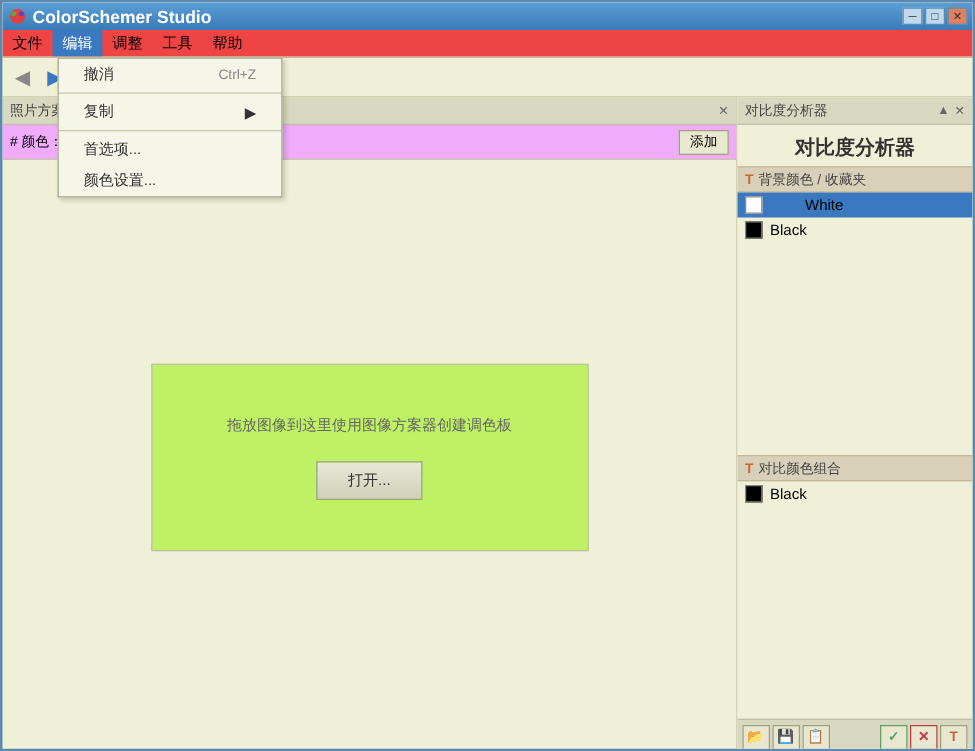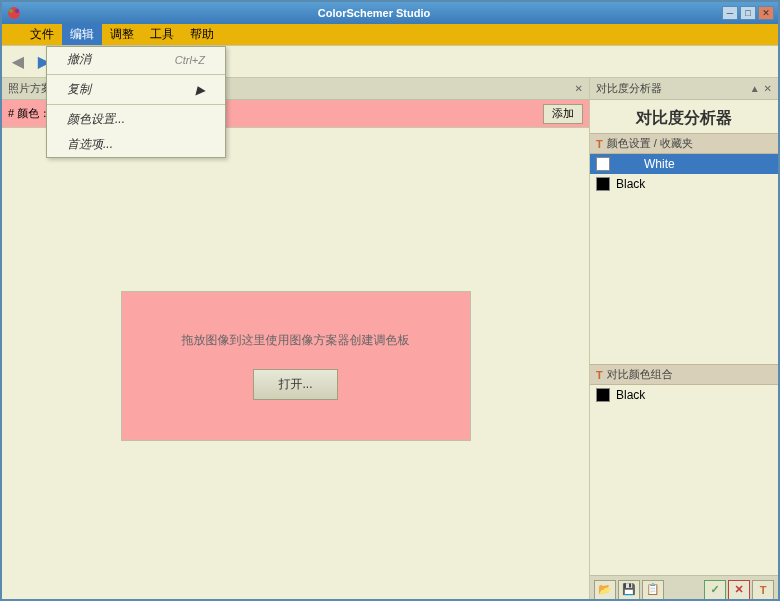--- a/index.html
+++ b/index.html
@@ -28,22 +28,21 @@
       width: 16px;
       height: 16px;
       margin-right: 4px;
       display: flex;
       align-items: center;
       justify-content: center;
     }
     .title-bar-text {
       flex: 1;
       font-weight: bold;
-      font-size: 11px;
-      text-align: center;
+      font-size: 14px;
     }
     .title-bar-buttons {
       display: flex;
       gap: 2px;
     }
     .title-btn {
       width: 16px;
       height: 14px;
       background: #c0d8ec;
       border: 1px solid #5a8ab0;
@@ -51,27 +50,26 @@
       align-items: center;
       justify-content: center;
       font-size: 9px;
       cursor: pointer;
       color: #333;
     }
     .title-btn.close { background: #e08060; }
 
     
     .menu-bar {
-      background: #eab308;
+      background: #ef4444;
       height: 22px;
       display: flex;
       align-items: center;
       border-bottom: 1px solid #c8c8a8;
       position: relative;
-      padding-left: 20px;
     }
     .menu-item {
       padding: 2px 8px;
       height: 100%;
       display: flex;
       align-items: center;
       cursor: pointer;
       font-size: 12px;
       position: relative;
     }
@@ -92,21 +90,20 @@
       min-width: 180px;
     }
     .dropdown-item {
       padding: 4px 20px 4px 20px;
       display: flex;
       align-items: center;
       justify-content: space-between;
       cursor: pointer;
       color: #333;
       font-size: 12px;
-      font-style: italic;
     }
     .dropdown-item.disabled {
       color: #aaa;
       cursor: default;
     }
     .dropdown-item .shortcut {
       color: #888;
       font-size: 11px;
       margin-left: 20px;
     }
@@ -192,21 +189,21 @@
       align-items: center;
       padding: 0 6px;
       border-bottom: 1px solid #c0c0a8;
       font-size: 11px;
       color: #444;
       justify-content: space-between;
     }
 
     
     .sub-toolbar {
-      background: #fca5a5;
+      background: #f0abfc;
       height: 28px;
       display: flex;
       align-items: center;
       padding: 0 6px;
       border-bottom: 1px solid #c8c8a8;
       gap: 4px;
       font-size: 11px;
     }
     .sub-select {
       height: 20px;
@@ -228,21 +225,21 @@
     .drop-area {
       flex: 1;
       display: flex;
       flex-direction: column;
       align-items: center;
       justify-content: center;
       gap: 20px;
     }
     .drop-hint {
       border: 1px solid #c0c0a8;
-      background: #fca5a5;
+      background: #bef264;
       padding: 40px 60px;
       text-align: center;
       color: #666;
       font-size: 12px;
     }
     .open-btn {
       background: linear-gradient(to bottom, #e8e8d8, #d0d0b8);
       border: 1px solid #a0a080;
       padding: 6px 24px;
       font-size: 12px;
@@ -299,21 +296,21 @@
     .color-row {
       display: flex;
       align-items: center;
       padding: 3px 6px;
       gap: 6px;
       font-size: 12px;
       cursor: pointer;
     }
     .color-row.selected {
       background: #3a78c0;
-      color: #ffffff;
+      color: #000000;
       gap: 34px;
     }
     .color-swatch {
       width: 14px;
       height: 14px;
       border: 1px solid #888;
       flex-shrink: 0;
     }
 
     
@@ -370,24 +367,24 @@
       <span>撤消</span>
       <span class="shortcut">Ctrl+Z</span>
     </div>
     <div class="dropdown-separator"></div>
     <div class="dropdown-item">
       <span>复制</span>
       <span class="arrow">▶</span>
     </div>
     <div class="dropdown-separator"></div>
     <div class="dropdown-item">
+      <span>首选项...</span>
+    </div>
+    <div class="dropdown-item">
       <span>颜色设置...</span>
-    </div>
-    <div class="dropdown-item">
-      <span>首选项...</span>
     </div>
   </div>
 </div>
 
 <div class="toolbar">
   <div class="toolbar-btn">
     <span style="color:#888; font-size:16px;">◀</span>
   </div>
   <div class="toolbar-btn">
     <span style="color:#3a78c0; font-size:16px;">▶</span>
@@ -438,21 +435,21 @@
       <div style="display:flex; align-items:center; gap:4px;">
         <span style="font-size:10px; cursor:pointer; color:#666;">▲</span>
         <span style="font-size:10px; cursor:pointer; color:#666;">✕</span>
       </div>
     </div>
 
     <div class="analyzer-title">对比度分析器</div>
 
     <div class="color-section-header">
       <span style="font-weight:bold; color:#cc6633;">T</span>
-      <span>颜色设置 / 收藏夹</span>
+      <span>背景颜色 / 收藏夹</span>
     </div>
 
     <div class="color-row selected">
       <div class="color-swatch" style="background:#ffffff;"></div>
       <span>White</span>
     </div>
     <div class="color-row">
       <div class="color-swatch" style="background:#000000;"></div>
       <span>Black</span>
     </div>

